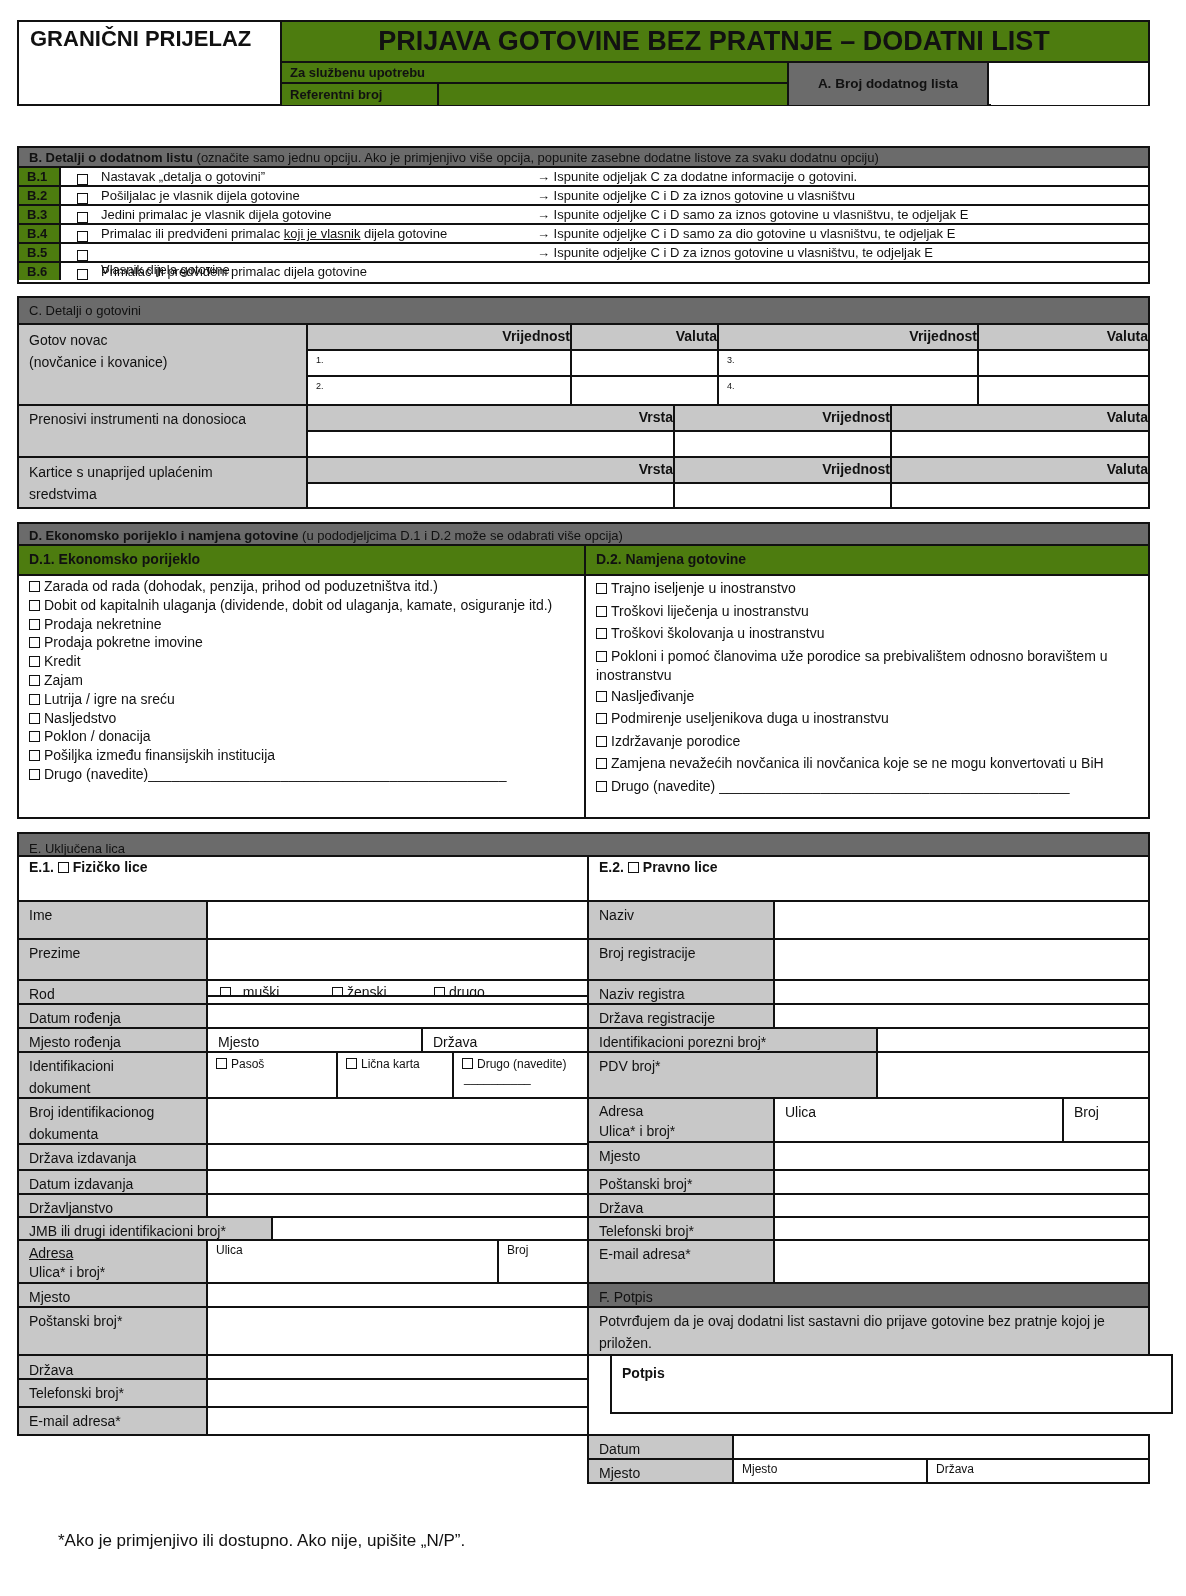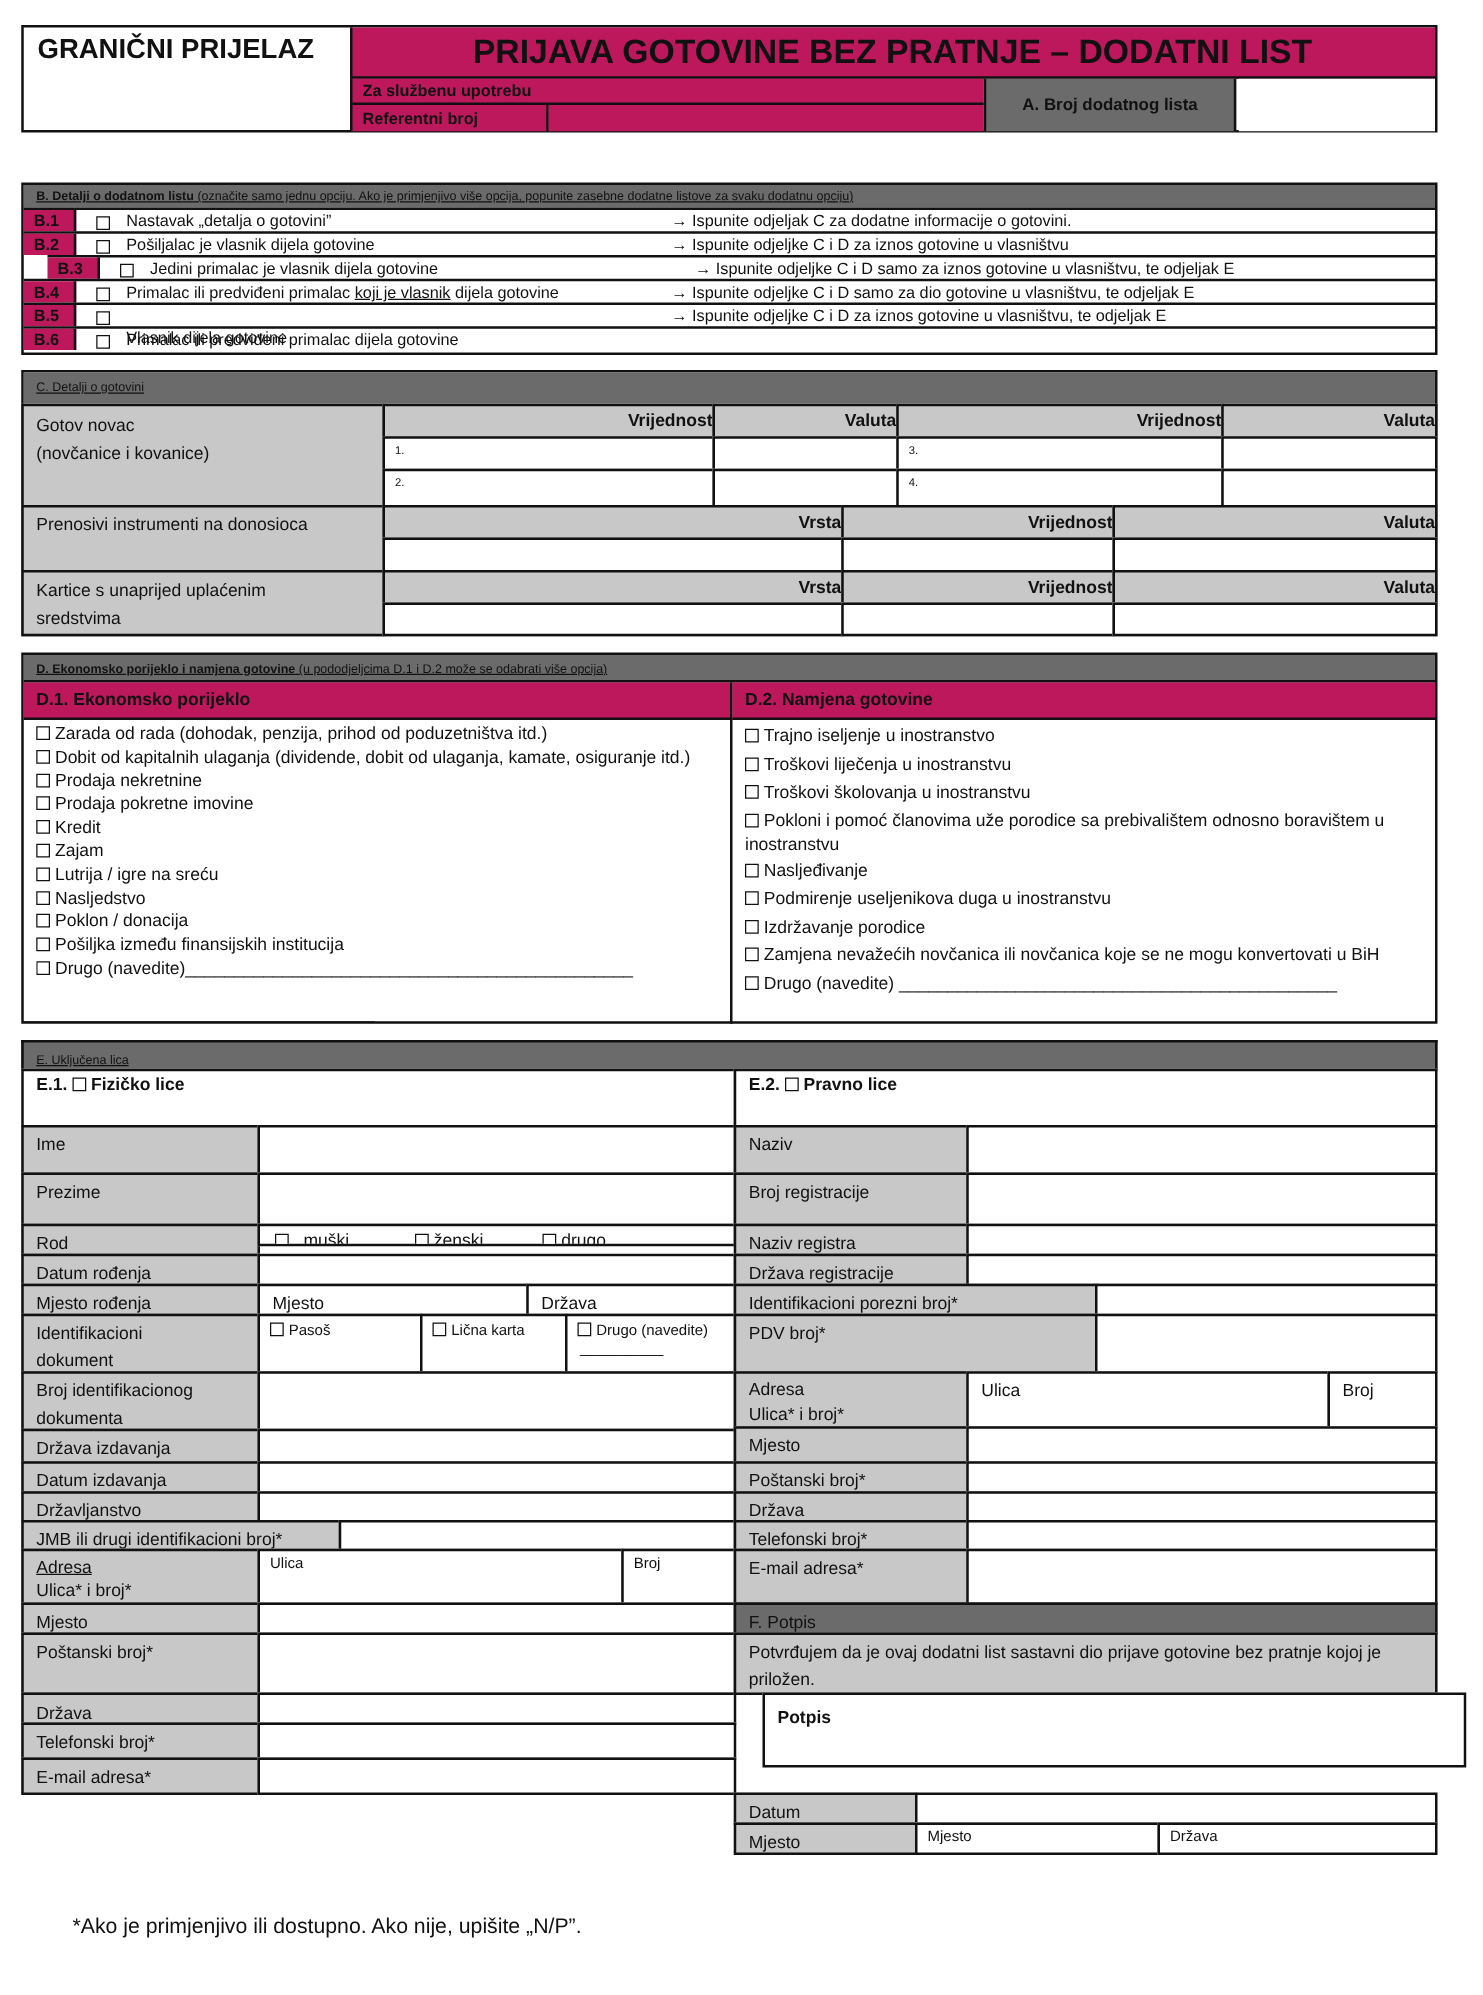--- a/index.html
+++ b/index.html
@@ -3,24 +3,24 @@
 <meta charset="utf-8">
 <style>
   * { box-sizing: border-box; margin: 0; padding: 0; }
   body {
     width: 1186px; height: 1596px; background: #ffffff;
     font-family: "Liberation Sans", "DejaVu Sans", sans-serif;
     color: #111; position: relative; overflow: hidden;
   }
   .abs { position: absolute; }
   .bx { border: 2px solid #111; }
-  .lg { background: #be185d; }
+  .lg { background: #4d7c0f; }
   .dg { background: #6b6b6b; }
   .wh { background: #ffffff; }
-  .t13 { font-size: 10px; line-height: 19px; text-decoration: underline; }
+  .t13 { font-size: 13px; line-height: 19px; }
   .t12 { font-size: 13px; line-height: 18px; }
   .b { font-weight: bold; }
   .cb { display: inline-block; width: 11px; height: 11px; border: 1px solid #111; vertical-align: -1px; margin-right: 4px; background: #fff; }
   .cell { position: absolute; border: 2px solid #111; overflow: hidden; }
   .cell.lg { background: #c8c8c8; }
   .lbl { padding: 2px 10px; font-size: 14px; line-height: 22px; }
   .hdrc { text-align: right; font-weight: bold; font-size: 14px; line-height: 22px; }
   .sm { font-size: 9px; padding: 4px 8px; }
   .xs { font-size: 12px; padding: 2px 8px; }
   .ul { text-decoration: underline; }
@@ -53,21 +53,21 @@
     <span class="abs" style="left:58px;top:2px;"><span class="cb"></span></span>
     <span class="abs t12" style="left:82px;top:0;">Nastavak „detalja o gotovini”</span>
     <span class="abs t12" style="left:518px;top:0;">→ Ispunite odjeljak C za dodatne informacije o gotovini.</span>
   </div>
   <div style="position:relative;height:19px;border-top:2px solid #111;">
     <span class="abs lg b t12" style="left:0;top:0;width:42px;height:17px;padding-left:8px;border-right:2px solid #111;">B.2</span>
     <span class="abs" style="left:58px;top:2px;"><span class="cb"></span></span>
     <span class="abs t12" style="left:82px;top:0;">Pošiljalac je vlasnik dijela gotovine</span>
     <span class="abs t12" style="left:518px;top:0;">→ Ispunite odjeljke C i D za iznos gotovine u vlasništvu</span>
   </div>
-  <div style="position:relative;height:19px;border-top:2px solid #111;margin-left:19px;">
+  <div style="position:relative;height:19px;border-top:2px solid #111;">
     <span class="abs lg b t12" style="left:0;top:0;width:42px;height:17px;padding-left:8px;border-right:2px solid #111;">B.3</span>
     <span class="abs" style="left:58px;top:2px;"><span class="cb"></span></span>
     <span class="abs t12" style="left:82px;top:0;">Jedini primalac je vlasnik dijela gotovine</span>
     <span class="abs t12" style="left:518px;top:0;">→ Ispunite odjeljke C i D samo za iznos gotovine u vlasništvu, te odjeljak E</span>
   </div>
   <div style="position:relative;height:19px;border-top:2px solid #111;">
     <span class="abs lg b t12" style="left:0;top:0;width:42px;height:17px;padding-left:8px;border-right:2px solid #111;">B.4</span>
     <span class="abs" style="left:58px;top:2px;"><span class="cb"></span></span>
     <span class="abs t12" style="left:82px;top:0;"><span>Primalac ili predviđeni primalac </span><span class="ul">koji je vlasnik</span><span> dijela gotovine</span></span>
     <span class="abs t12" style="left:518px;top:0;">→ Ispunite odjeljke C i D samo za dio gotovine u vlasništvu, te odjeljak E</span>

